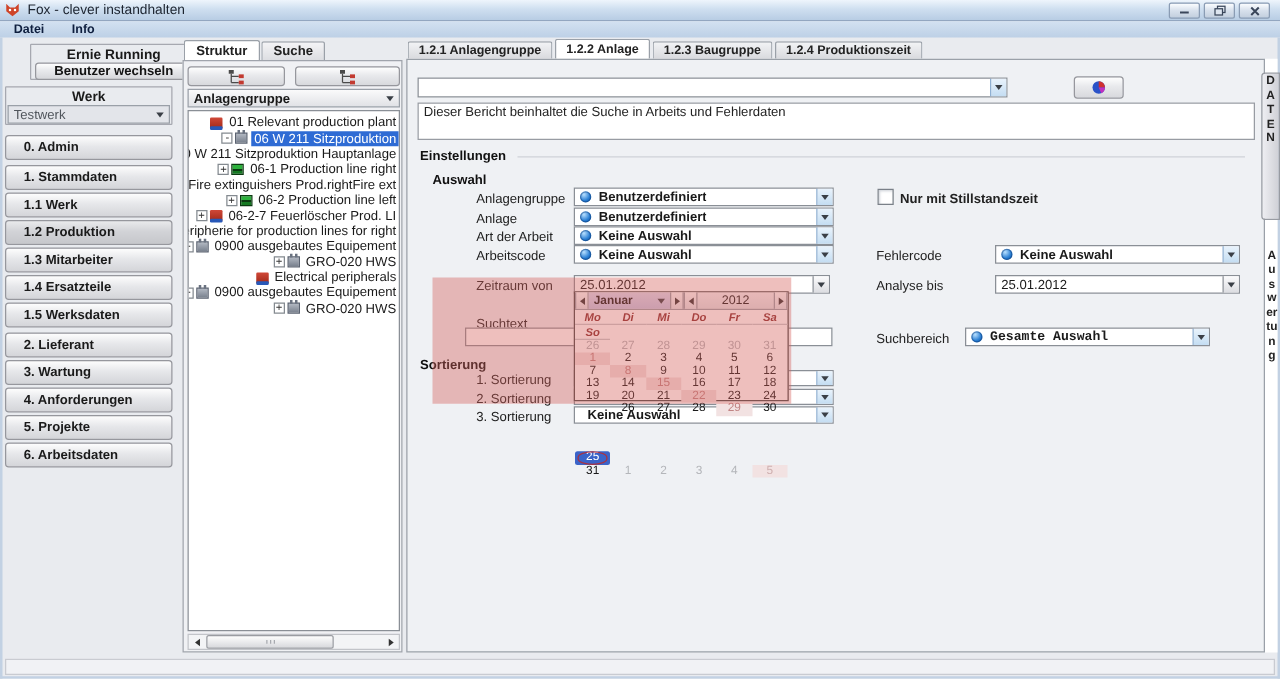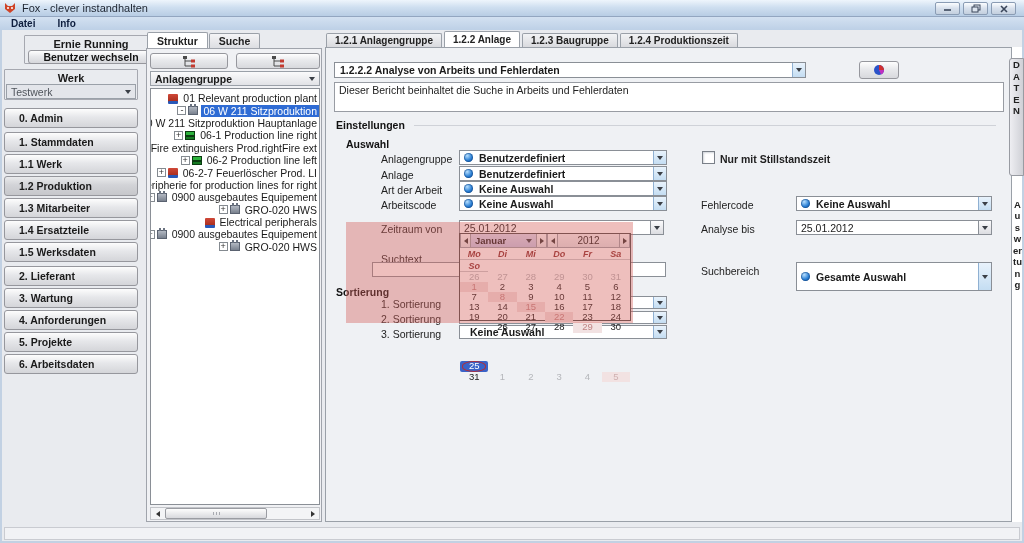--- a/index.html
+++ b/index.html
@@ -284,21 +284,20 @@
 
 <div class="mtabs">
     <div class="mtab">1.2.1 Anlagengruppe</div>
     <div class="mtab active">1.2.2 Anlage</div>
     <div class="mtab">1.2.3 Baugruppe</div>
     <div class="mtab">1.2.4 Produktionszeit</div>
   </div>
 <div class="main-panel">
 
   <div class="field-box" style="left:8px;top:14px;width:472px;height:16px;">
-    <span class="combo-text" style="padding-left:5px;">1.2.2.2 Analyse von Arbeits und Fehlerdaten</span>
     <span class="combo-btn">
         <span class="tri-d sm"></span>
       </span>
   </div>
   <div class="tool-btn" style="left:533px;top:13px;width:40px;height:18px;">
     <svg width="12" height="12" viewBox="0 0 12 12">
         <circle cx="6" cy="6" r="5" fill="#2a52c8"></circle>
         <path d="M6 6 L6 1 A5 5 0 0 1 11 6 Z" fill="#d03030"></path>
         <path d="M6 6 L11 6 A5 5 0 0 1 8 10.5 Z" fill="#c030c0"></path>
       </svg>
@@ -365,21 +364,21 @@
       </span>
   </div>
   <div class="flabel" style="left:375px;top:175px;">Analyse bis</div>
   <div class="field-box" style="left:470px;top:172px;width:196px;height:15px;">
     <span style="padding-left:4px;">25.01.2012</span>
     <span class="date-btn">
         <span class="tri-d sm"></span>
       </span>
   </div>
   <div class="flabel" style="left:375px;top:217px;">Suchbereich</div>
-  <div class="field-box" style="left:470px;top:214px;width:196px;height:29px;">
+  <div class="field-box" style="left:446px;top:214px;width:196px;height:15px;font-family:Liberation Mono, monospace;">
     <span class="globe"></span>
     <span class="combo-text">Gesamte Auswahl</span>
     <span class="combo-btn">
         <span class="tri-d sm"></span>
       </span>
   </div>
 
   <div class="sect" style="left:10px;top:238px;">Sortierung</div>
   <div class="flabel" style="left:55px;top:250px;">1. Sortierung</div>
   <div class="field-box" style="left:133px;top:248px;width:208px;height:13px;">

